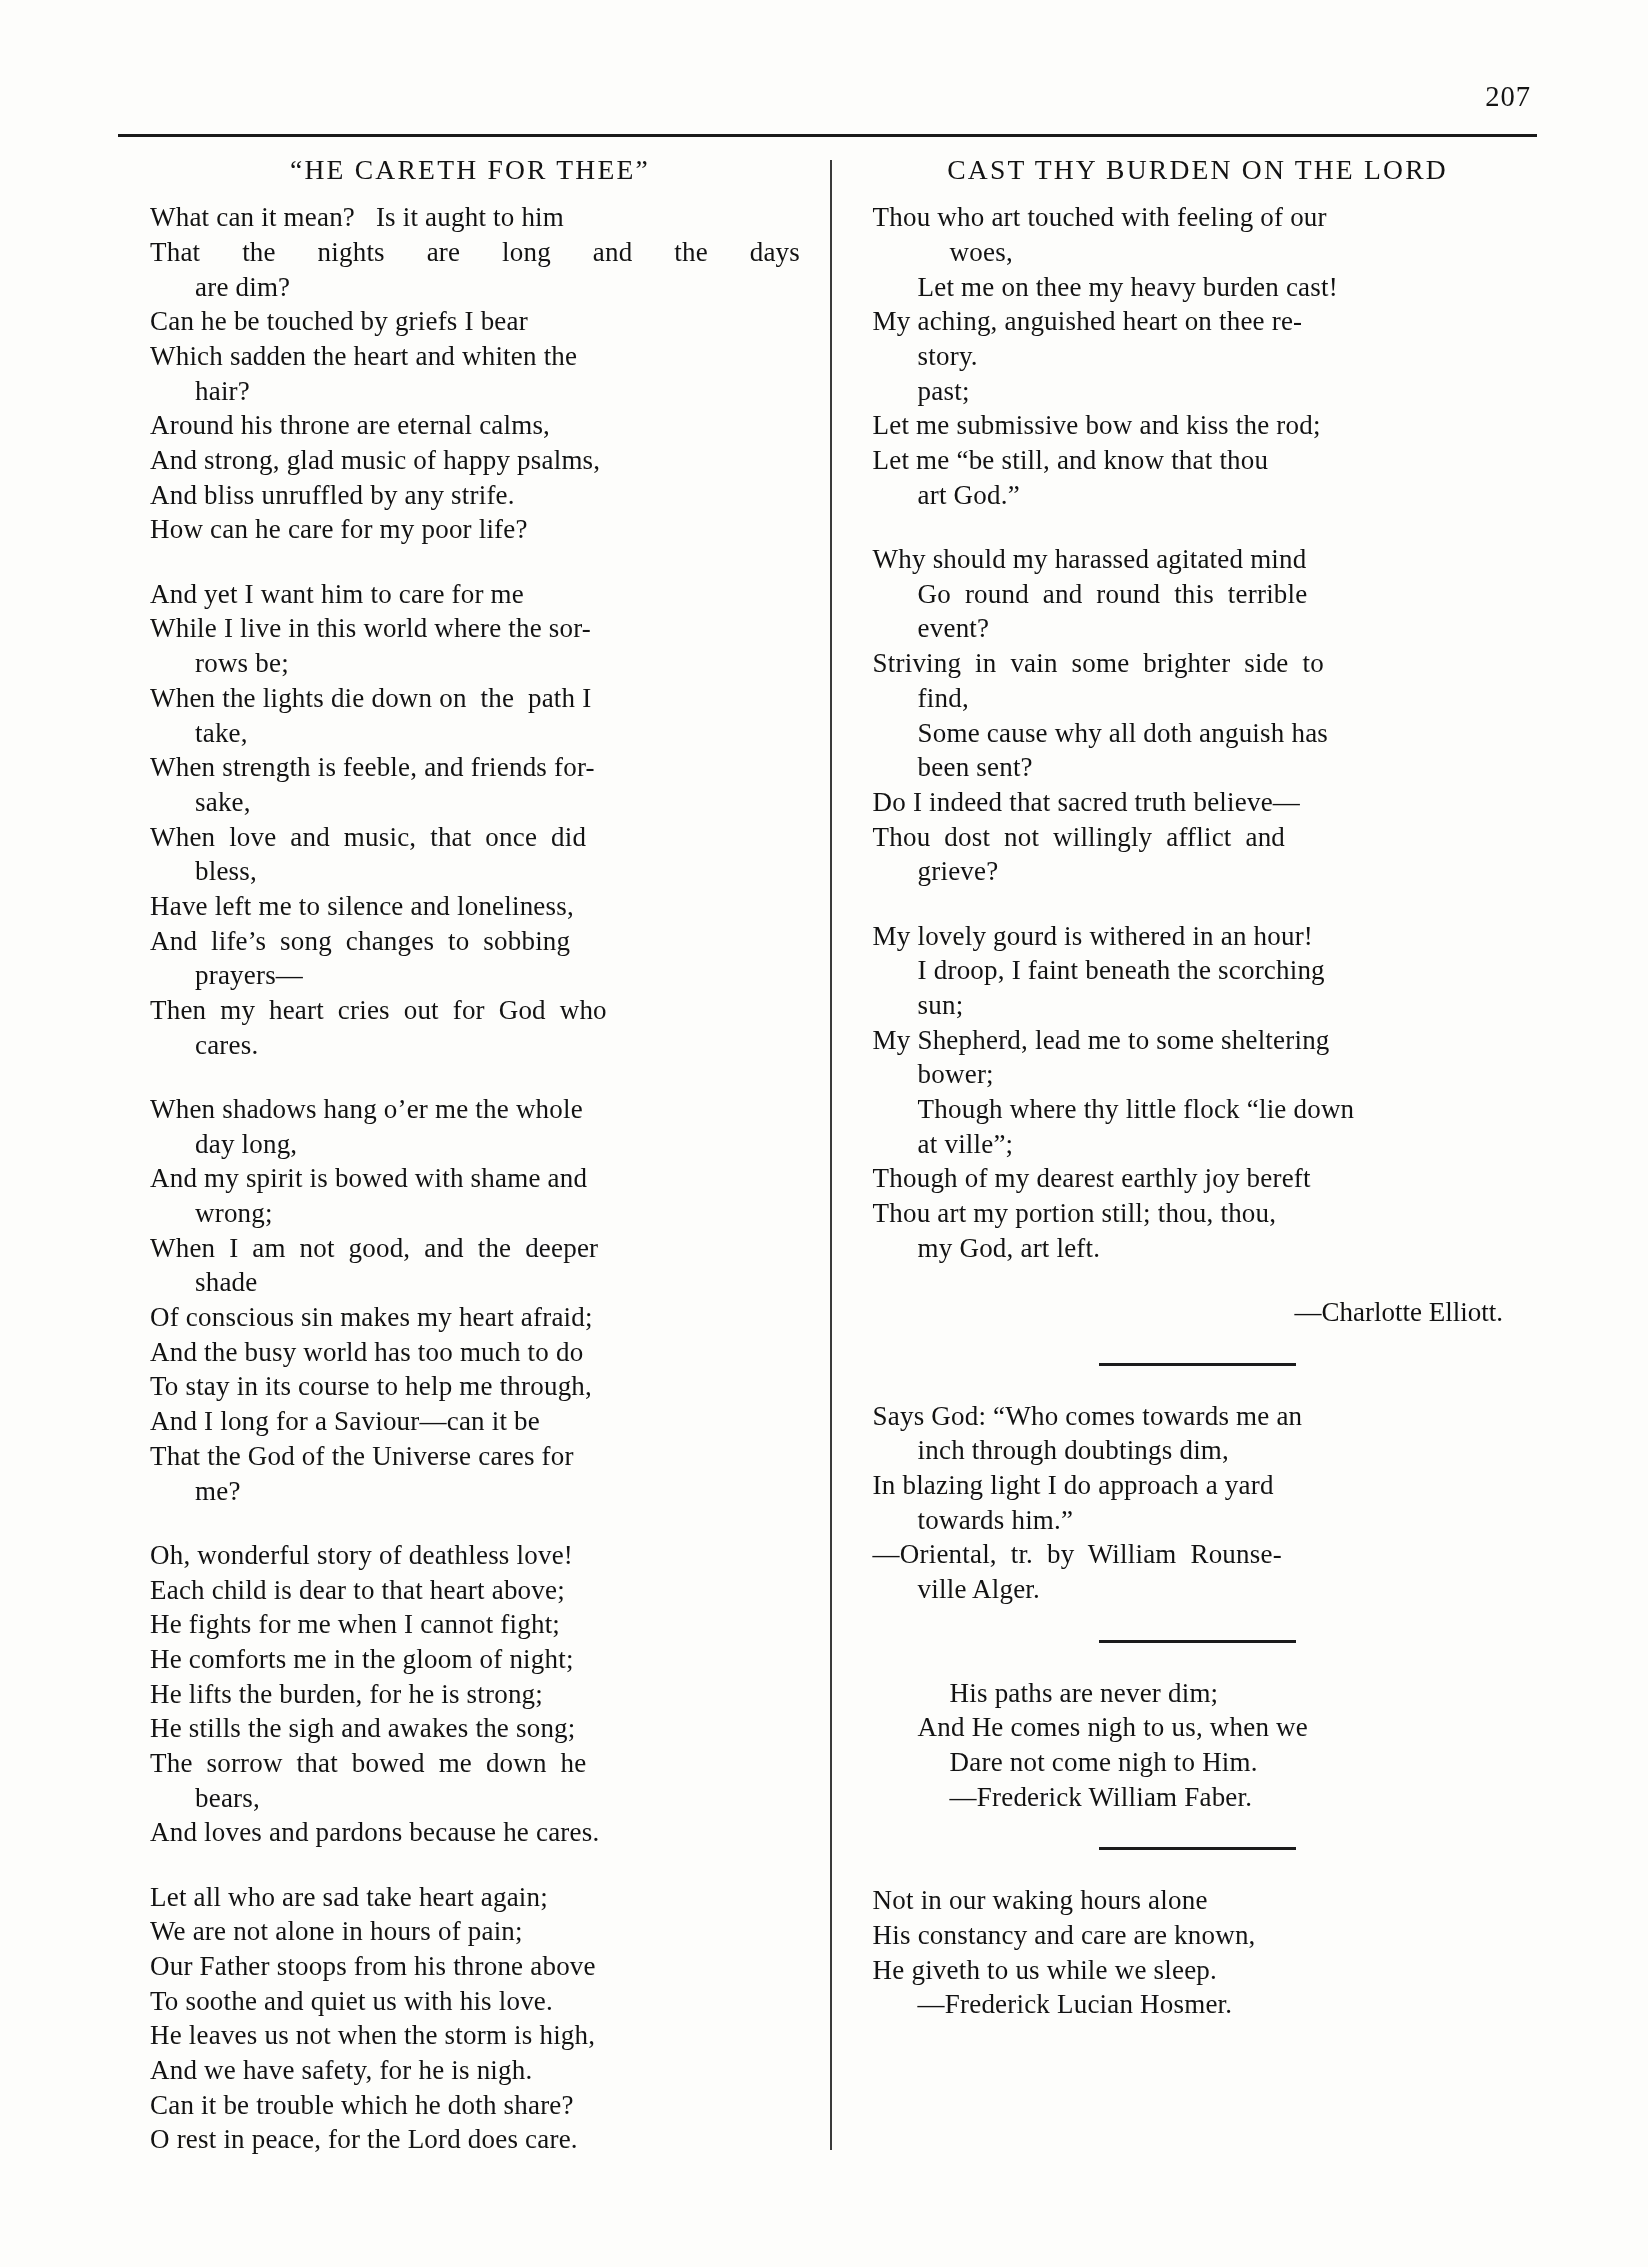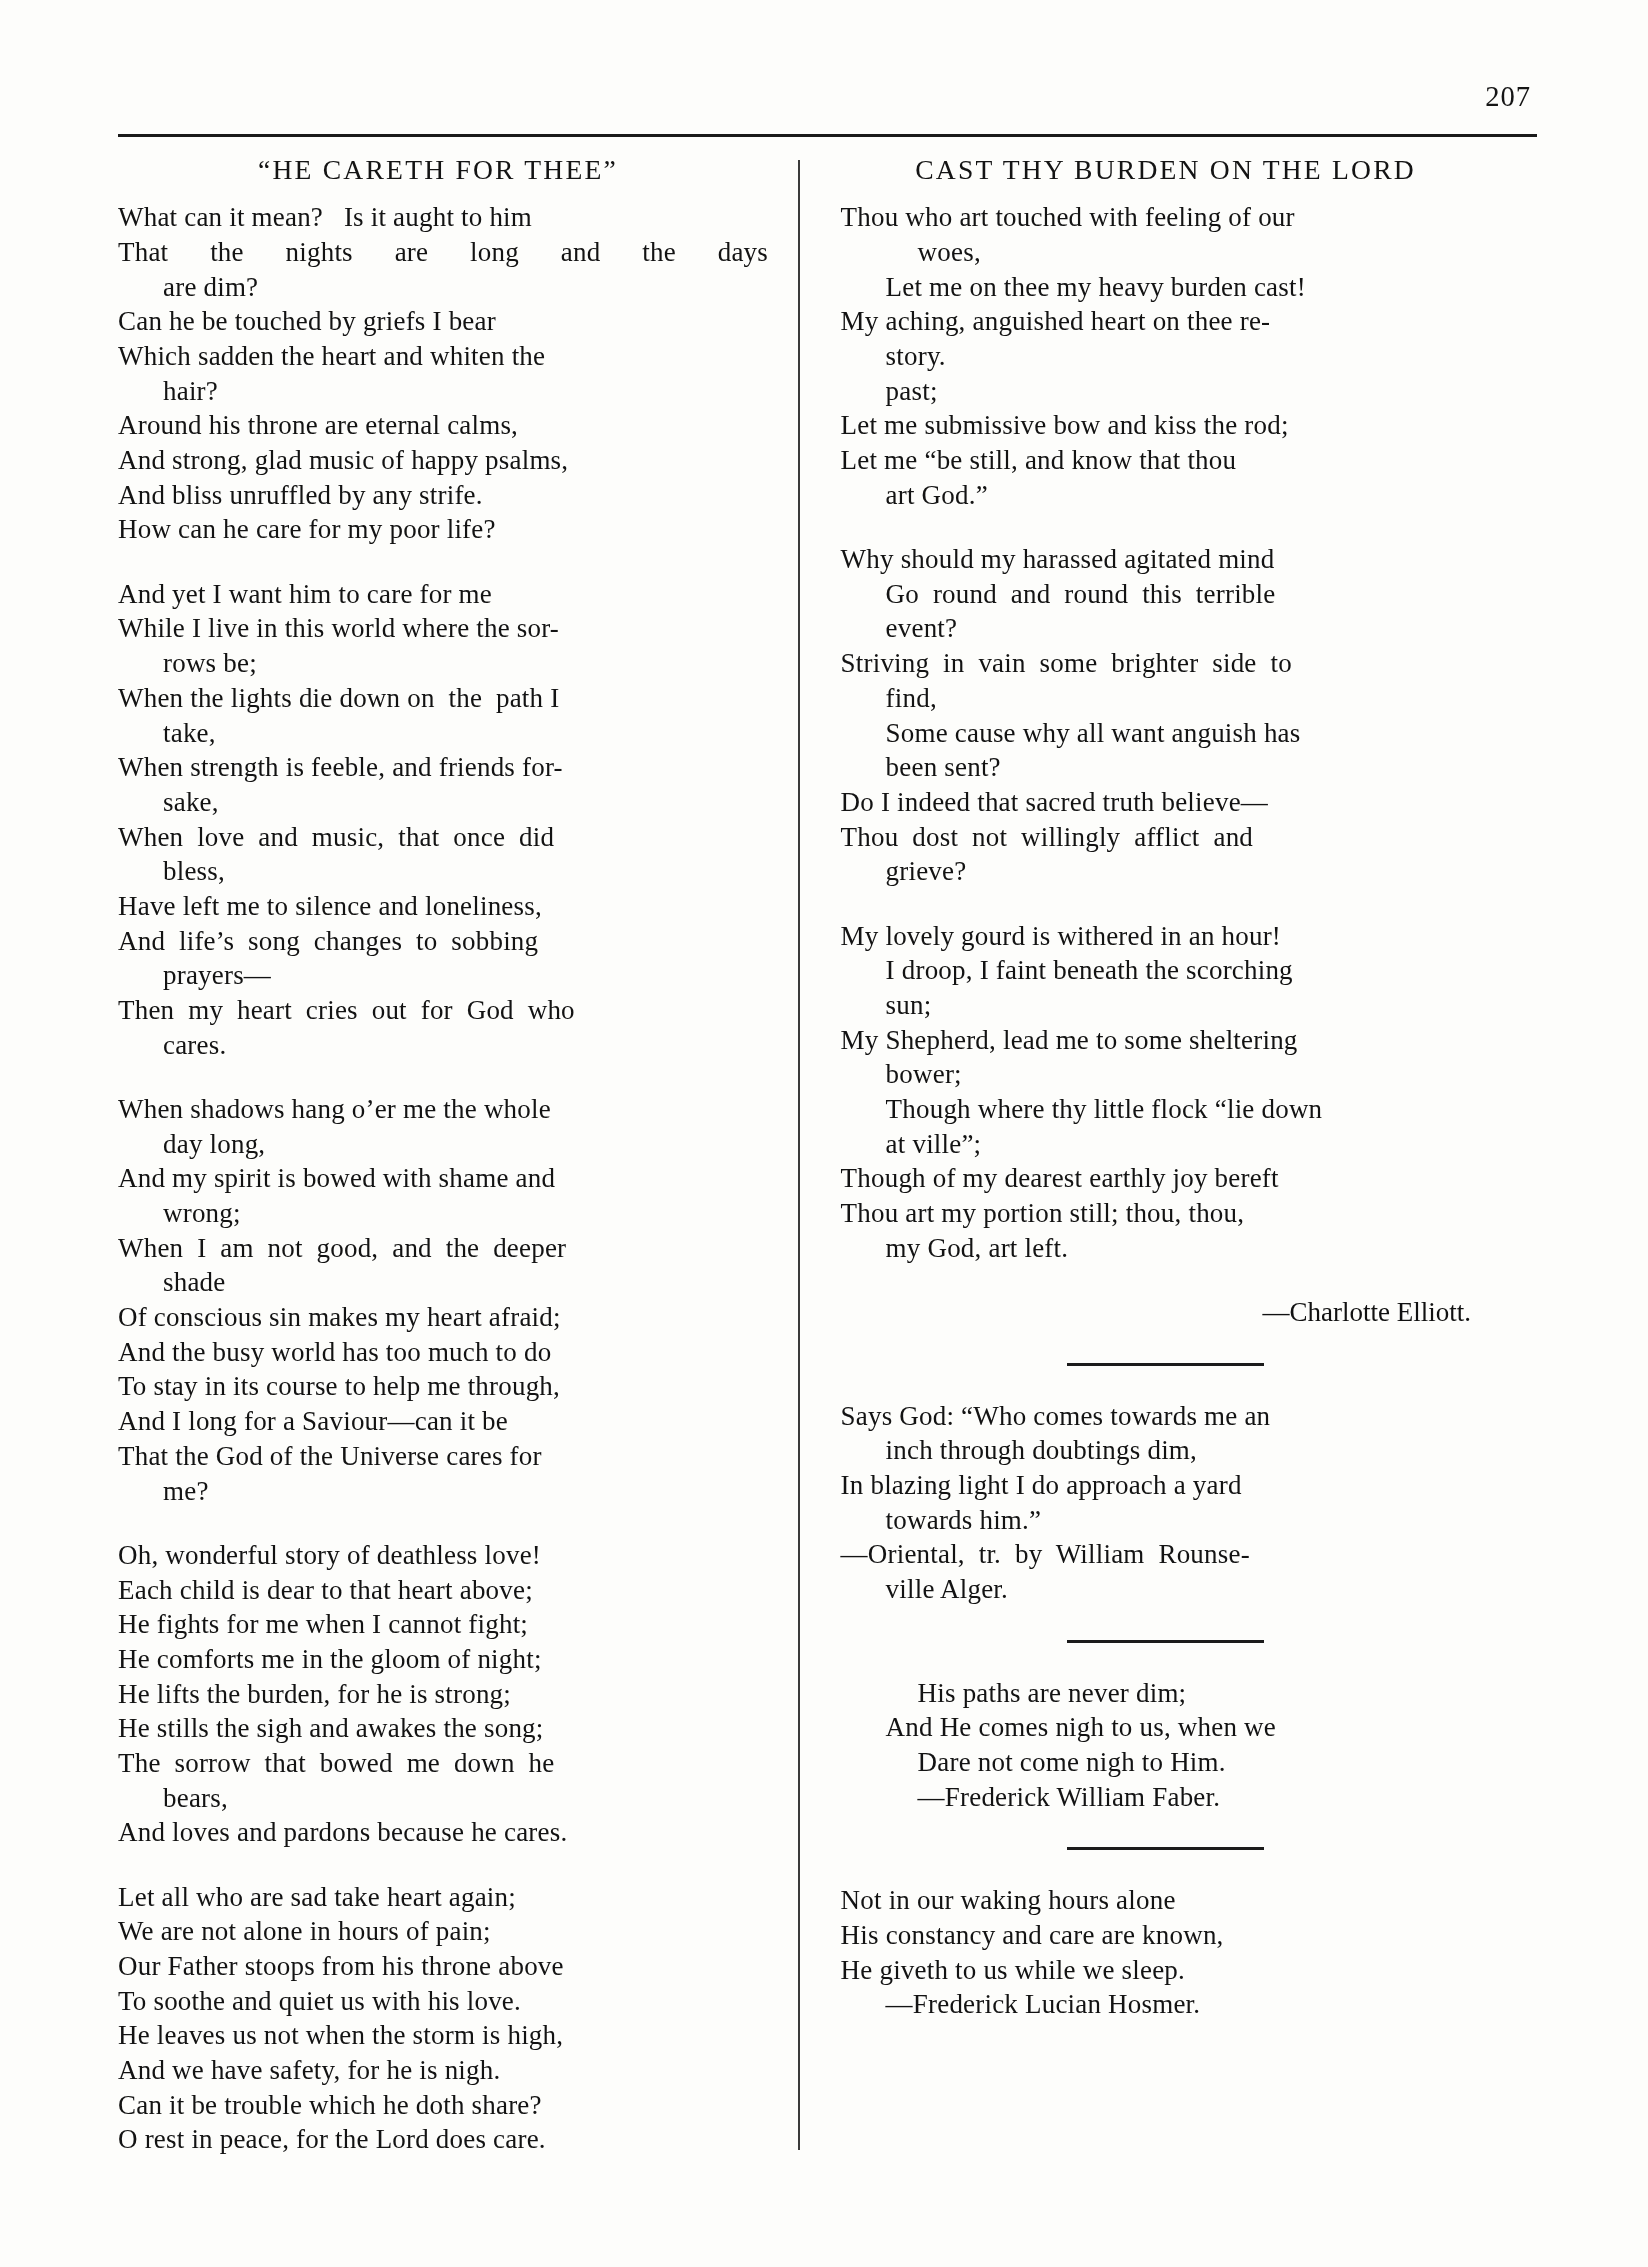--- a/index.html
+++ b/index.html
@@ -56,20 +56,21 @@
     border: 0;
     border-top: 3.9px solid #1a1a1a;
     width: 100%;
   }
 
   
   .columns {
     position: relative;
     display: flex;
     margin-top: 17.7px;
+    margin-left: 32px;
   }
   .col {
     width: 650px;
   }
   .col-left { padding-right: 29.6px; }
   .col-right { padding-left: 43px; }
   .col-divider {
     position: absolute;
     left: 680px;
     top: 5.9px;
@@ -216,21 +217,21 @@
               <div class="line">Let me submissive bow and kiss the rod;</div>
               <div class="line">Let me “be still, and know that thou</div>
               <div class="line indent-1">art God.”</div>
             </div>
             <div class="stanza">
               <div class="line">Why should my harassed agitated mind</div>
               <div class="line indent-1">Go  round  and  round  this  terrible</div>
               <div class="line indent-1">event?</div>
               <div class="line">Striving  in  vain  some  brighter  side  to</div>
               <div class="line indent-1">find,</div>
-              <div class="line indent-1">Some cause why all want anguish has</div>
+              <div class="line indent-1">Some cause why all doth anguish has</div>
               <div class="line indent-1">been sent?</div>
               <div class="line">Do I indeed that sacred truth believe—</div>
               <div class="line">Thou  dost  not  willingly  afflict  and</div>
               <div class="line indent-1">grieve?</div>
             </div>
             <div class="stanza">
               <div class="line">My lovely gourd is withered in an hour!</div>
               <div class="line indent-1">I droop, I faint beneath the scorching</div>
               <div class="line indent-1">sun;</div>
               <div class="line">My Shepherd, lead me to some sheltering</div>

